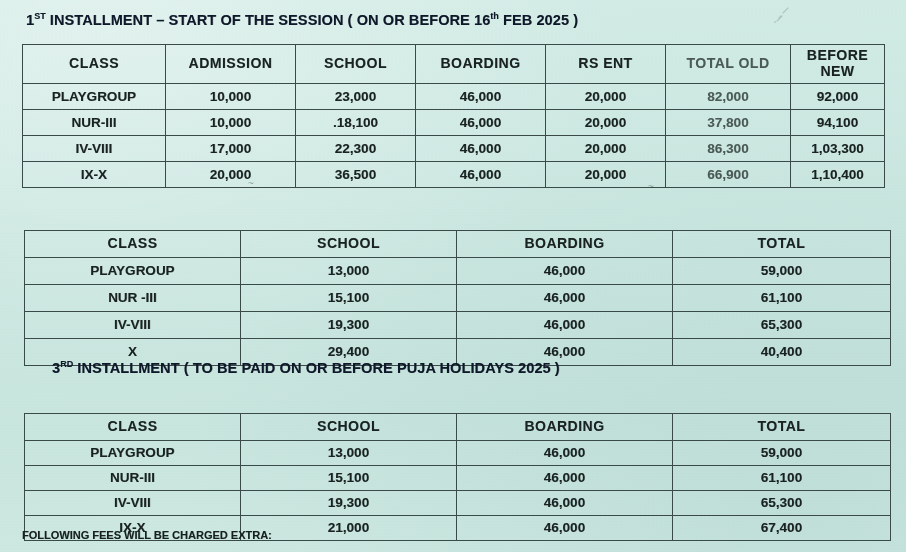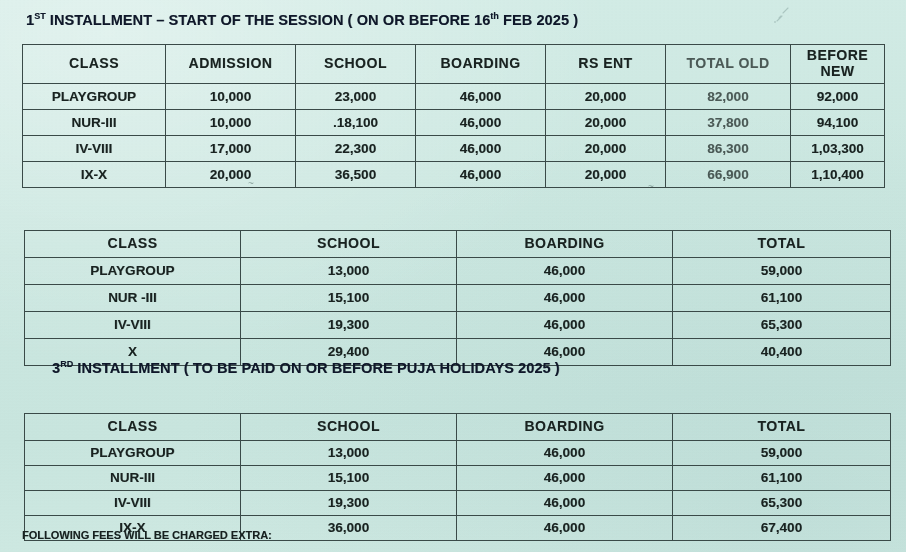--- a/index.html
+++ b/index.html
@@ -307,21 +307,21 @@
         <td>61,100</td>
       </tr>
       <tr>
         <td>IV-VIII</td>
         <td>19,300</td>
         <td>46,000</td>
         <td>65,300</td>
       </tr>
       <tr>
         <td>IX-X</td>
-        <td>36,000</td>
+        <td>21,000</td>
         <td>46,000</td>
         <td>67,400</td>
       </tr>
     </tbody>
   </table>
 
   <div id="footer-note">FOLLOWING FEES WILL BE CHARGED EXTRA:</div>
 
 </div>
 

